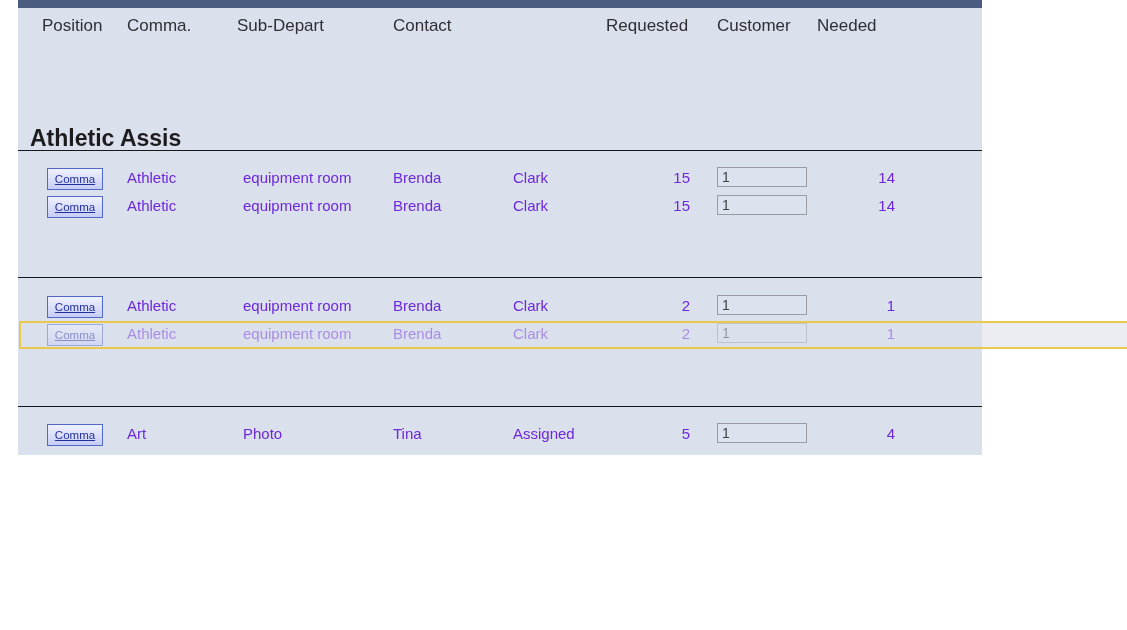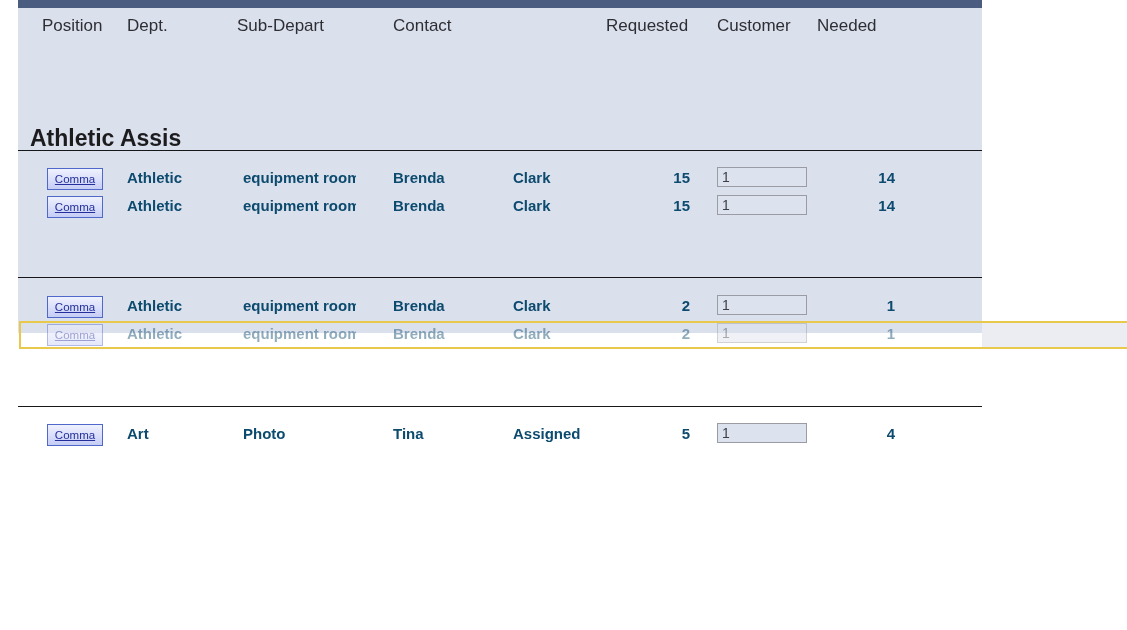--- a/index.html
+++ b/index.html
@@ -1,20 +1,20 @@
 <!DOCTYPE html>
 <html><head>
 <meta charset="utf-8">
 <style>
   * { margin:0; padding:0; box-sizing:content-box; }
   html,body { width:1127px; height:630px; background:#ffffff; overflow:hidden;
               font-family:"Liberation Sans","DejaVu Sans",sans-serif; }
   body { position:relative; }
 
-  .report { position:absolute; left:18px; top:0; width:964px; height:333px;
+  .report { position:absolute; left:18px; top:0; width:964px; height:455px;
             background:#dbe0ed; }
   .topbar { position:absolute; left:0; top:0; width:964px; height:8px; background:#4a5c80; }
 
   .hdr { position:absolute; top:13px; height:26px; line-height:26px;
          font-size:17px; color:#2e2f34; white-space:nowrap; }
   .h-position { left:24px; }
   .h-dept     { left:109px; }
   .h-sub      { left:219px; }
   .h-contact  { left:375px; }
   .h-req      { left:588px; }
@@ -27,21 +27,21 @@
   .group-line { position:absolute; left:0; width:964px; height:0;
                 border-top:1px solid #17171a; }
   .l1 { top:150px; } .l2 { top:277px; } .l3 { top:406px; }
 
   .row { position:absolute; left:0; width:964px; height:28px; }
   .r-a1 { top:164px; } .r-a2 { top:192px; }
   .r-c1 { top:292px; } .r-c2 { top:320px; }
   .r-l1 { top:420px; }
 
   .cell { position:absolute; top:0; height:28px; line-height:28px;
-          font-size:15px; color:#0c4a6e; white-space:nowrap;font-weight:bold; }
+          font-size:15px; color:#6d28d9; white-space:nowrap; }
   .c-dept  { left:109px; }
   .c-sub   { left:225px; width:113px; overflow:hidden; }
   .c-first { left:375px; }
   .c-last  { left:471px;margin-left:24px; }
   .c-req   { left:592px; width:80px; text-align:right; }
   .c-need  { left:797px; width:80px; text-align:right; }
 
   .cmd-btn { position:absolute; left:29px; top:4px; width:54px; height:20px;
              border:1px solid #4f68c9; border-radius:0;
              background:linear-gradient(#eff1fd, #d9defb 55%, #c6cdf5);
@@ -62,21 +62,21 @@
                border:2px solid #e9c94c; box-sizing:border-box; background:transparent;
                pointer-events:none; }
 </style>
 </head>
 <body>
 
 <div class="report">
   <div class="topbar"></div>
 
   <div class="hdr h-position">Position</div>
-  <div class="hdr h-dept">Dept.</div>
+  <div class="hdr h-dept">Comma.</div>
   <div class="hdr h-sub">Sub-Depart</div>
   <div class="hdr h-contact">Contact</div>
   <div class="hdr h-req">Requested</div>
   <div class="hdr h-assigned">Customer</div>
   <div class="hdr h-needed">Needed</div>
 
   <div class="group-title g1">Athletic Assis</div>
   <div class="group-line l1"></div>
 
   <div class="row r-a1">

